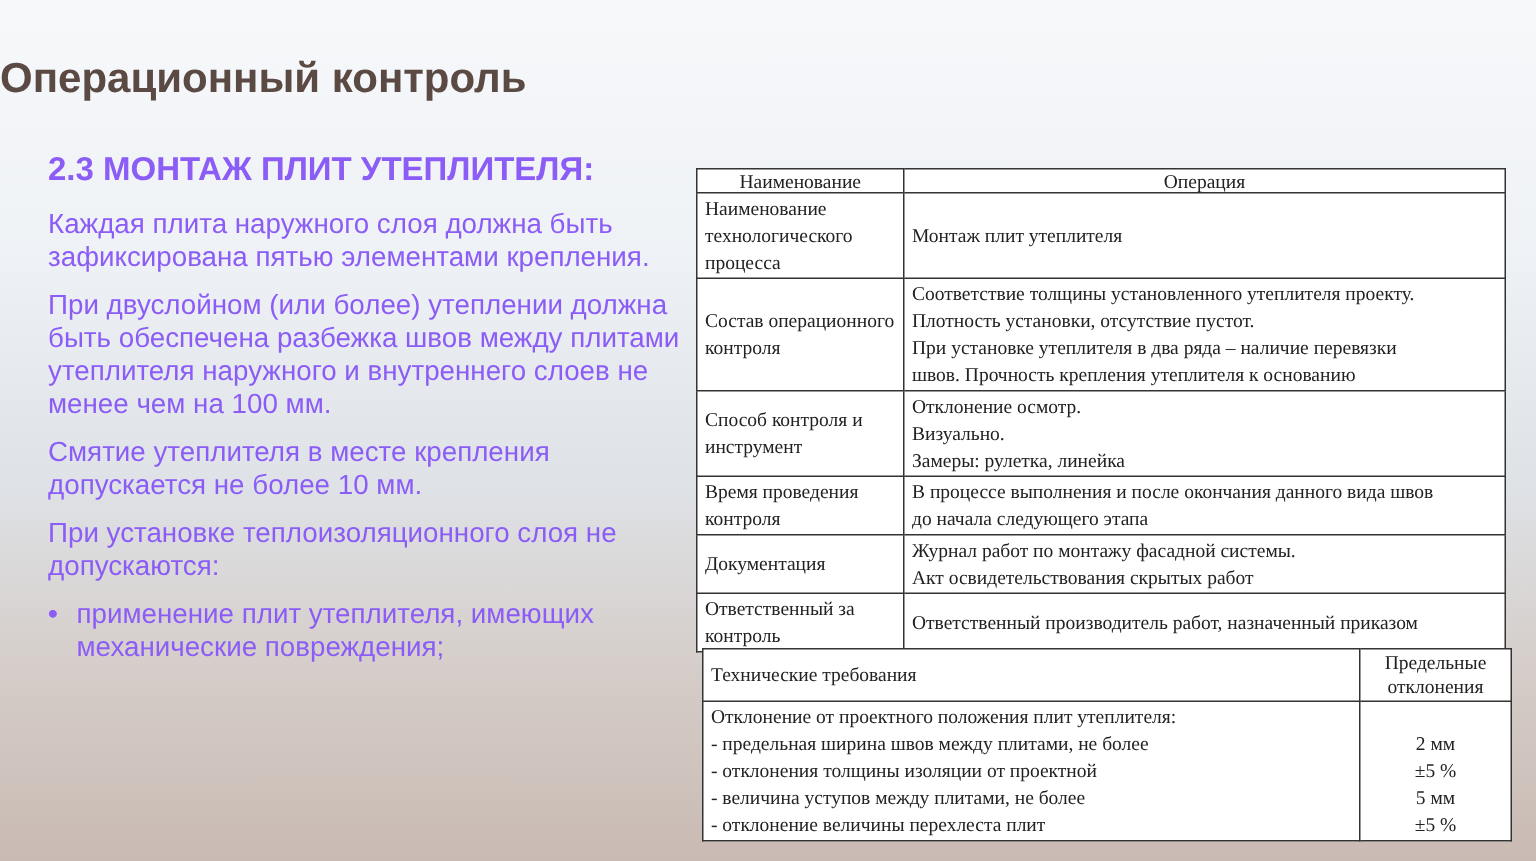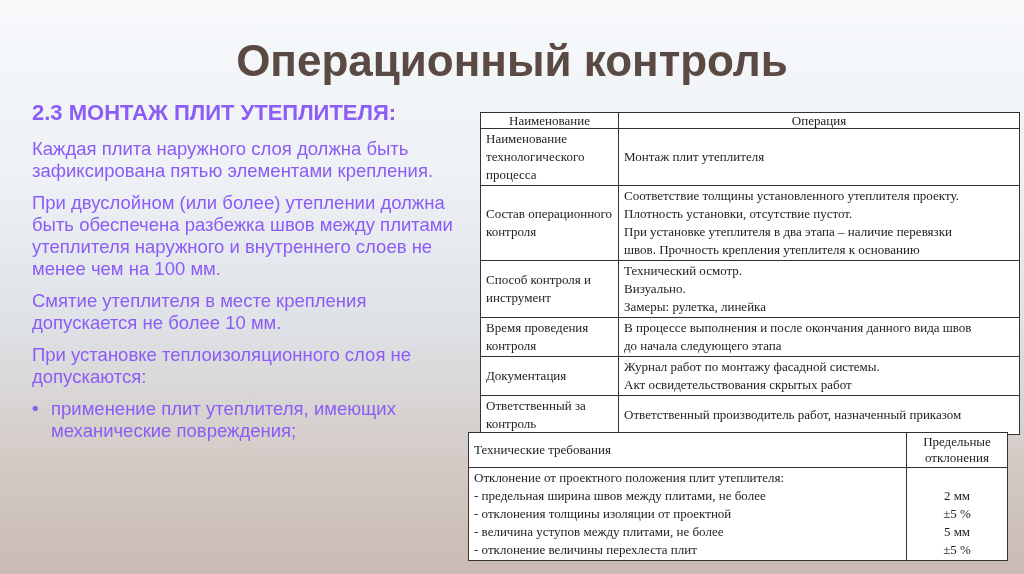--- a/index.html
+++ b/index.html
@@ -2,36 +2,36 @@
 <html><head>
   <meta charset="utf-8">
   <style>
     html, body { margin: 0; padding: 0; }
     body {
       width: 1024px; height: 574px; overflow: hidden; position: relative;
       background: linear-gradient(to bottom, #f7f9fb 0%, #eef1f5 30%, #dfe3e8 55%, #d4cbc6 80%, #c9bab3 100%);
       font-family: "Liberation Sans", sans-serif;
     }
     .title {
-      position: absolute; left: 0; top: 36px; width: 1024px; text-align: center;
+      position: absolute; left: 0; top: 36px; width: 1024px; 
       font-family: "Liberation Sans", sans-serif; font-weight: bold;
-      font-size: 44px; color: #5a4a43; letter-spacing: 0px;
+      font-size: 28px; color: #5a4a43; letter-spacing: 0px;
     }
     .left {
       position: absolute; left: 32px; top: 100px; width: 432px; color: #8b5cf6;
     }
     .subhead { font-weight: bold; font-size: 22px; margin: 0 0 12px 0; }
     .para { font-size: 18.5px; line-height: 22px; margin: 0 0 10px 0; }
     .bullets { list-style: none; margin: 0; padding: 0; }
     .bullets li { position: relative; padding-left: 19px; font-size: 18.5px; line-height: 22px; margin-bottom: 10px; }
     .bullets li .dot { position: absolute; left: 0; top: 0; }
 
     table { border-collapse: collapse; background: #fff; font-family: "Liberation Serif", serif; color: #222; }
     td, th { border: 1px solid #333; font-weight: normal; vertical-align: middle; padding: 1px 5px; font-size: 13px; line-height: 18px; }
-    .t1 { position: absolute; left: 480px; top: 112px; width: 540px; }
+    .t1 { position: absolute; left: 464px; top: 112px; width: 540px; }
     .t1 th { text-align: center; line-height: 15px; padding: 0 5px; }
     .t1 td.name { width: 127px; }
     .t2 { position: absolute; left: 468px; top: 432px; width: 540px; padding-left: 48px; }
     .t2 td.val { text-align: center; width: 90px; }
     .t2 .hdrval { text-align: center; line-height: 16px; }
     .line { display: block; }
   </style>
 </head>
 <body>
 
@@ -64,28 +64,28 @@
     <td class="name">Наименование технологического процесса</td>
     <td>
       <span class="line">Монтаж плит утеплителя</span>
     </td>
   </tr>
   <tr>
     <td class="name">Состав операционного контроля</td>
     <td>
       <span class="line">Соответствие толщины установленного утеплителя проекту.</span>
       <span class="line">Плотность установки, отсутствие пустот.</span>
-      <span class="line">При установке утеплителя в два этапа – наличие перевязки</span>
+      <span class="line">При установке утеплителя в два ряда – наличие перевязки</span>
       <span class="line">швов. Прочность крепления утеплителя к основанию</span>
     </td>
   </tr>
   <tr>
     <td class="name">Способ контроля и инструмент</td>
     <td>
-      <span class="line">Технический осмотр.</span>
+      <span class="line">Отклонение осмотр.</span>
       <span class="line">Визуально.</span>
       <span class="line">Замеры: рулетка, линейка</span>
     </td>
   </tr>
   <tr>
     <td class="name">Время проведения контроля</td>
     <td>
       <span class="line">В процессе выполнения и после окончания данного вида швов</span>
       <span class="line">до начала следующего этапа</span>
     </td>

